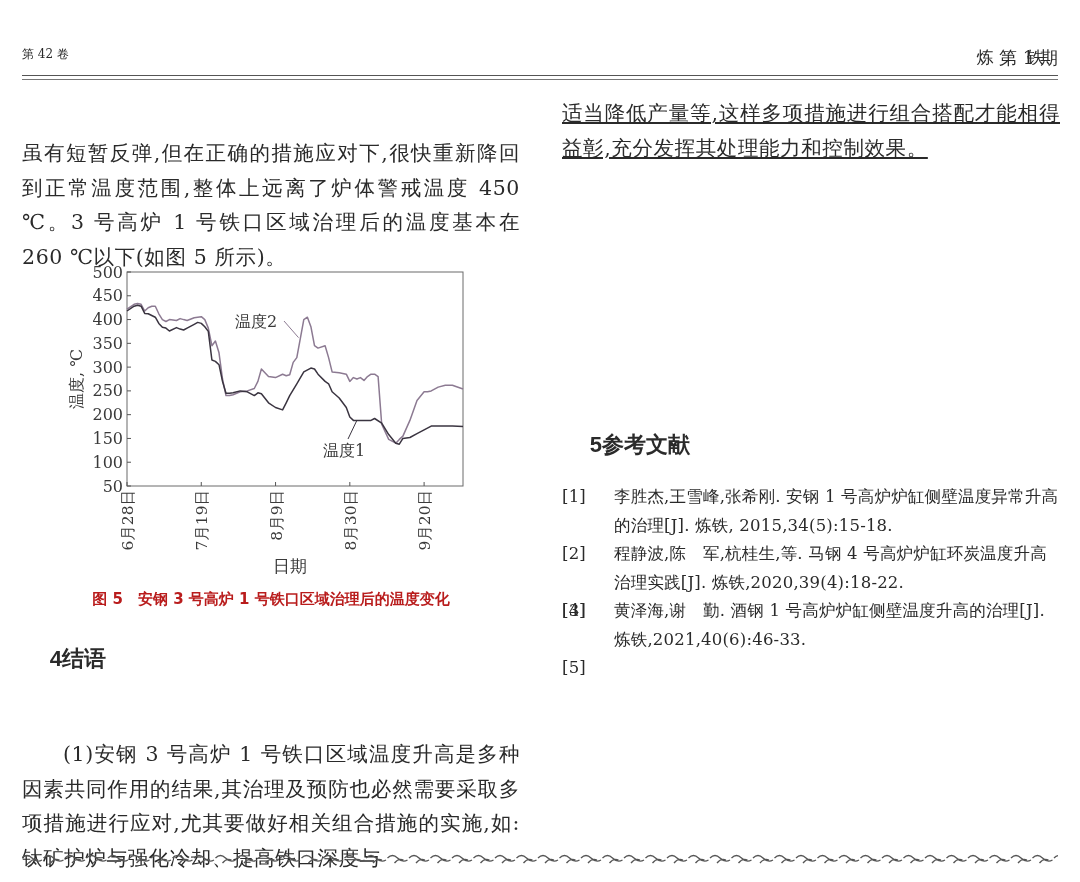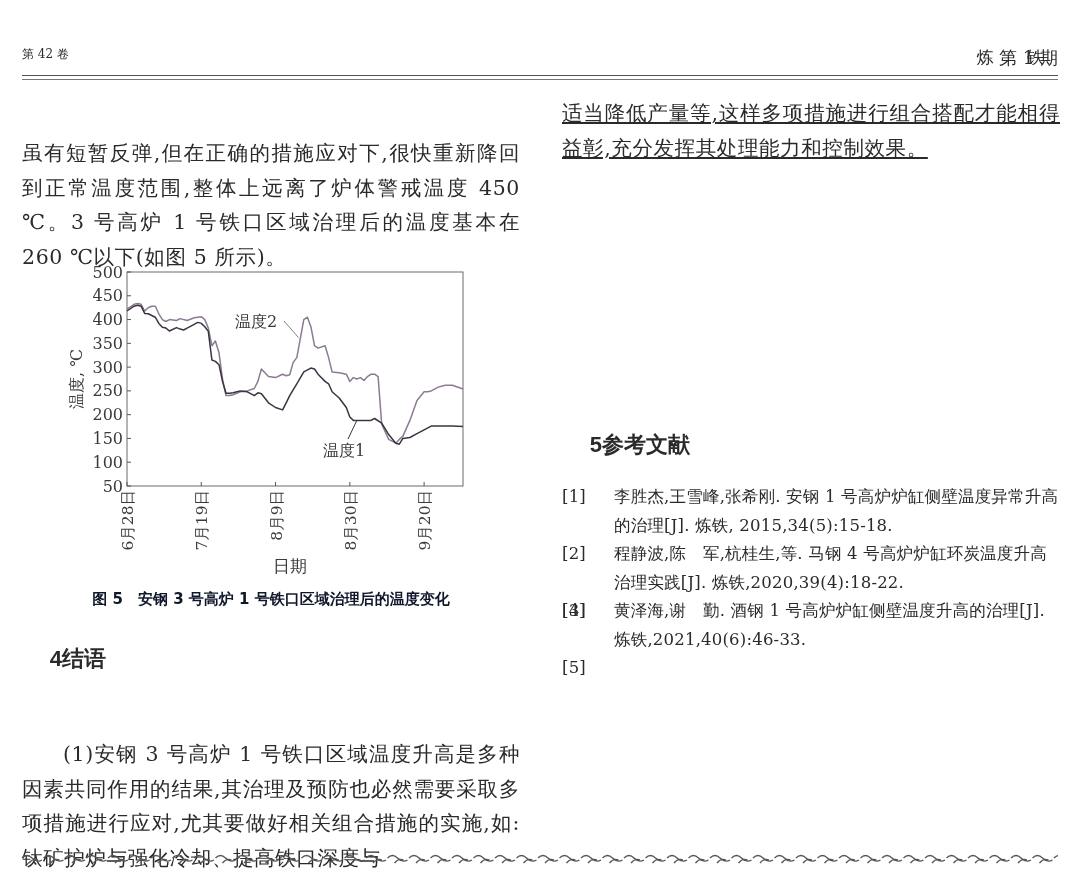--- a/index.html
+++ b/index.html
@@ -13,21 +13,21 @@
   .rh-rule { position: absolute; left: 22px; right: 22px; top: 75px; height: 5px; border-top: 1.5px solid #555; border-bottom: 1px solid #777; }
 
   .col { position: absolute; width: 498px; }
   .col-left { left: 22px; margin-top: 40px; }
   .col-right { left: 562px; text-decoration: underline; }
 
   .para { font-size: 20.5px; line-height: 34.5px; letter-spacing: 0.6px; text-align: justify; }
   .para.indent { text-indent: 41px; }
 
   .fig-caption { position: absolute; left: 22px; width: 498px; top: 590px; text-align: center;
-    font-family: "DejaVu Sans", "Liberation Sans", sans-serif; font-weight: bold; font-size: 15px; color: #0f172a; }
+    font-family: "DejaVu Sans", "Liberation Sans", sans-serif; font-weight: bold; font-size: 15px; color: #b91c1c; }
 
   .section-head { position: absolute; font-family: Liberation Sans, sans-serif; font-weight: bold; font-size: 22px; text-align: right; }
   .section-head .num { display: inline-block; width: 40px; }
 
   .ref-list { position: absolute; left: 562px; width: 500px; top: 483px; }
   .ref { position: relative; padding-left: 52px; font-size: 16.5px; line-height: 28.5px; letter-spacing: 0.2px; }
   .ref .ref-num { position: absolute; left: 0; top: 0; }
 
   .chart-wrap { position: absolute; left: 60px; top: 258px; width: 420px; height: 325px; }
   .chart-wrap svg { width: 420px; height: 325px; }

